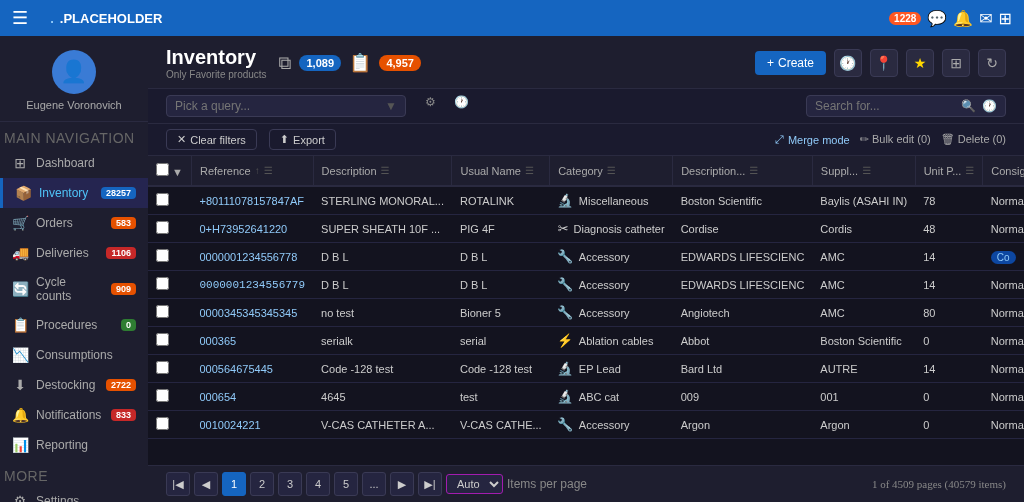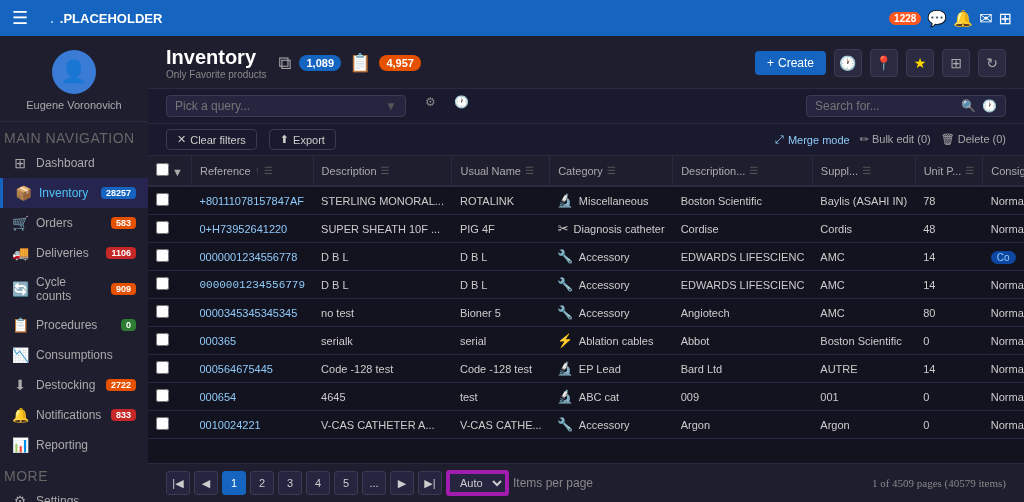--- a/index.html
+++ b/index.html
@@ -158,21 +158,21 @@
       padding: 6px 18px; display: flex; align-items: center; gap: 6px; justify-content: space-between;
     }
     .pagination-left { display: flex; align-items: center; gap: 4px; }
     .page-btn {
       width: 24px; height: 24px; border: 1px solid #3a3a55; background: #252540;
       color: #ccc; border-radius: 3px; cursor: pointer; display: flex; align-items: center; justify-content: center;
       font-size: 11px;
     }
     .page-btn.active { background: #1565c0; color: #fff; border-color: #1565c0; }
     .per-page-select {
-      background: #252540; border: 4px solid #a21caf; color: #ccc;
+      background: #252540; border: 1px solid #a21caf; color: #ccc;
       padding: 2px 6px; border-radius: 3px; font-size: 11px; cursor: pointer;
     }
     .pagination-info { color: #888; font-size: 11px; font-family: Liberation Serif, serif; }
   </style>
 </head>
 <body>
 
 <div class="topbar">
   <div style="display:flex;align-items:center;gap:10px;">
     <span class="hamburger">☰</span>

